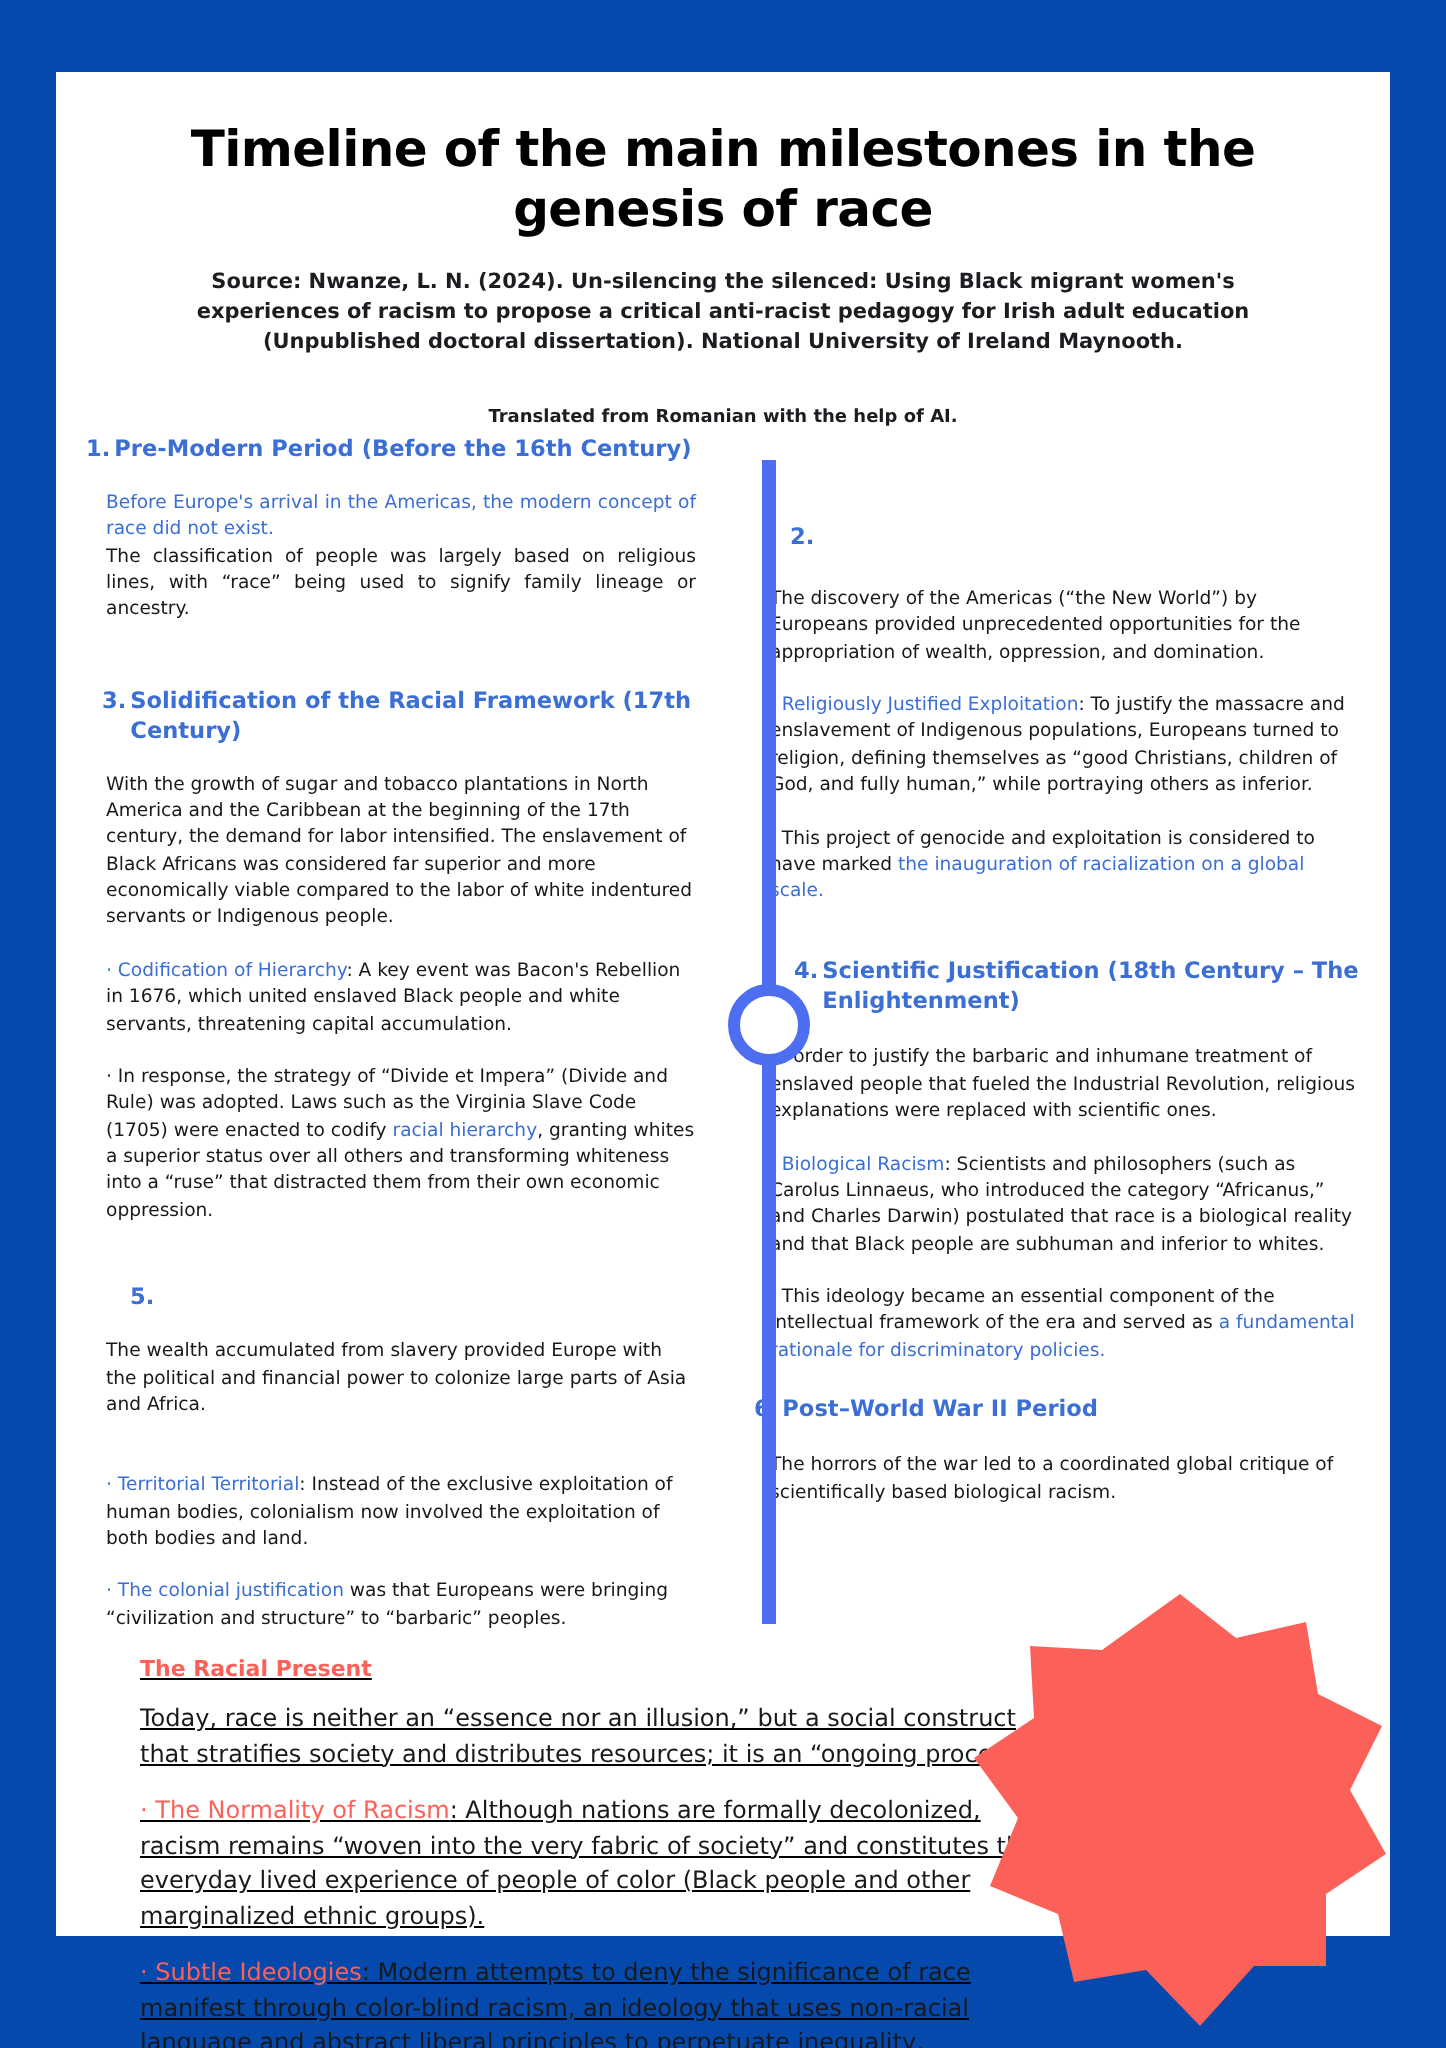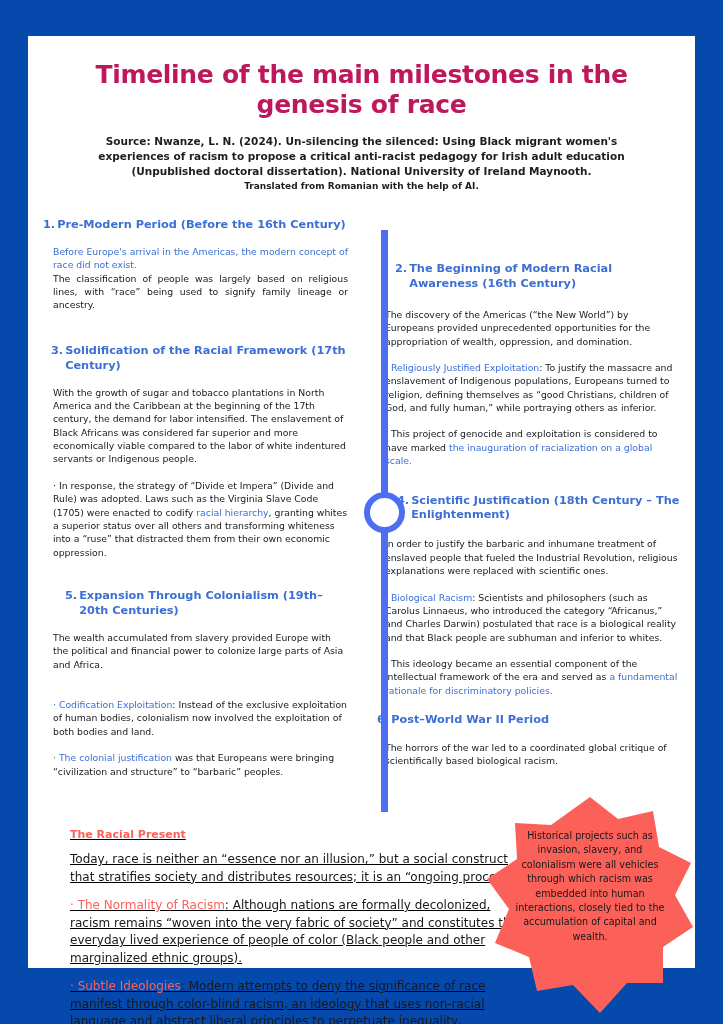--- a/index.html
+++ b/index.html
@@ -36,38 +36,38 @@
 
   
   .header {
     padding: 18px 26px 0 26px;
     text-align: center;
   }
   .poster-title {
     font-family: "DejaVu Sans", sans-serif;
     font-size: 25px;
     font-weight: bold;
-    color: #be185d;
+    color: #000000;
     letter-spacing: -0.3px;
     line-height: 1.2;
     margin: 6px 0 0 0;
   }
   .source-line {
     font-size: 10.5px;
     font-weight: bold;
     color: #1b1d21;
     line-height: 1.42;
     margin: 14px 18px 0 18px;
     text-align: center;
   }
   .translated-line {
     font-size: 9px;
     font-weight: bold;
     color: #1b1d21;
-    margin-top: 2px;
+    margin-top: 25px;
   }
 
   
   #spine {
     position: absolute;
     left: 353px;
     top: 194px;
     width: 7px;
     height: 582px;
     background: #4e6ef2;
@@ -208,44 +208,43 @@
           </div>
         </div>
 
         <div class="block" style="margin-top:32px;">
           <div class="sec-head" style="padding-left:8px;">
             <span class="num">3.</span>
             <span class="htxt">Solidification of the Racial Framework (17th Century)</span>
           </div>
           <div class="body-txt indent-sm" style="margin-top:12px;">
             <p style="margin-bottom:13px;">With the growth of sugar and tobacco plantations in North America and the Caribbean at the beginning of the 17th century, the demand for labor intensified. The enslavement of Black Africans was considered far superior and more economically viable compared to the labor of white indentured servants or Indigenous people.</p>
+            <p style="margin-bottom:13px;"><span class="hl">· Codification of Hierarchy</span><span>: A key event was Bacon's Rebellion in 1676, which united enslaved Black people and white servants, threatening capital accumulation.</span></p>
             <p><span>· In response, the strategy of “Divide et Impera” (Divide and Rule) was adopted. Laws such as the Virginia Slave Code (1705) were enacted to codify </span><span class="hl">racial hierarchy</span><span>, granting whites a superior status over all others and transforming whiteness into a “ruse” that distracted them from their own economic oppression.</span></p>
           </div>
         </div>
 
         <div class="block" style="margin-top:30px;">
           <div class="sec-head" style="padding-left:22px;">
             <span class="num">5.</span>
-            <span class="htxt">Expansion Through Colonialism (19th–20th Centuries)</span>
           </div>
           <div class="body-txt indent-sm" style="margin-top:12px;">
             <p style="margin-bottom:27px;">The wealth accumulated from slavery provided Europe with the political and financial power to colonize large parts of Asia and Africa.</p>
-            <p style="margin-bottom:13px;"><span class="hl">· Codification Exploitation</span><span>: Instead of the exclusive exploitation of human bodies, colonialism now involved the exploitation of both bodies and land.</span></p>
+            <p style="margin-bottom:13px;"><span class="hl">· Territorial Territorial</span><span>: Instead of the exclusive exploitation of human bodies, colonialism now involved the exploitation of both bodies and land.</span></p>
             <p><span class="hl">· The colonial justification</span><span> was that Europeans were bringing “civilization and structure” to “barbaric” peoples.</span></p>
           </div>
         </div>
 
       </div>
 
       <div class="col col-right">
 
         <div class="block" style="margin-top:44px;">
           <div class="sec-head" style="padding-left:20px;">
             <span class="num">2.</span>
-            <span class="htxt">The Beginning of Modern Racial Awareness (16th Century)</span>
           </div>
           <div class="body-txt indent-sm" style="margin-top:16px;">
             <p style="margin-bottom:13px;">The discovery of the Americas (“the New World”) by Europeans provided unprecedented opportunities for the appropriation of wealth, oppression, and domination.</p>
             <p style="margin-bottom:13px;"><span class="hl">· Religiously Justified Exploitation</span><span>: To justify the massacre and enslavement of Indigenous populations, Europeans turned to religion, defining themselves as “good Christians, children of God, and fully human,” while portraying others as inferior.</span></p>
             <p><span>· This project of genocide and exploitation is considered to have marked </span><span class="hl">the inauguration of racialization on a global scale.</span></p>
           </div>
         </div>
 
         <div class="block" style="margin-top:26px;">
           <div class="sec-head" style="padding-left:22px;">
@@ -280,16 +279,15 @@
         <p><span class="hl-red">· Subtle Ideologies</span><span>: Modern attempts to deny the significance of race manifest through color-blind racism, an ideology that uses non-racial language and abstract liberal principles to perpetuate inequality, assuming a meritocracy that does not, in fact, exist.</span></p>
       </div>
     </div>
 
   </div>
 
   <div id="starburst">
     <svg viewBox="0 0 206 216" preserveAspectRatio="none">
       <polygon points="103,0 131,22 166,14 172,50 204,66 188,98 206,130 176,150 176,186 140,186 113,216 86,188 50,194 42,160 8,146 22,112 0,82 30,62 28,26 64,28" fill="#fb6158"></polygon>
     </svg>
-    <div id="star-text">Historical projects such as invasion, slavery, and colonialism were all vehicles through which racism was embedded into human interactions, closely tied to the accumulation of capital and wealth.</div>
   </div>
 
 </div>
 
 </body></html>

